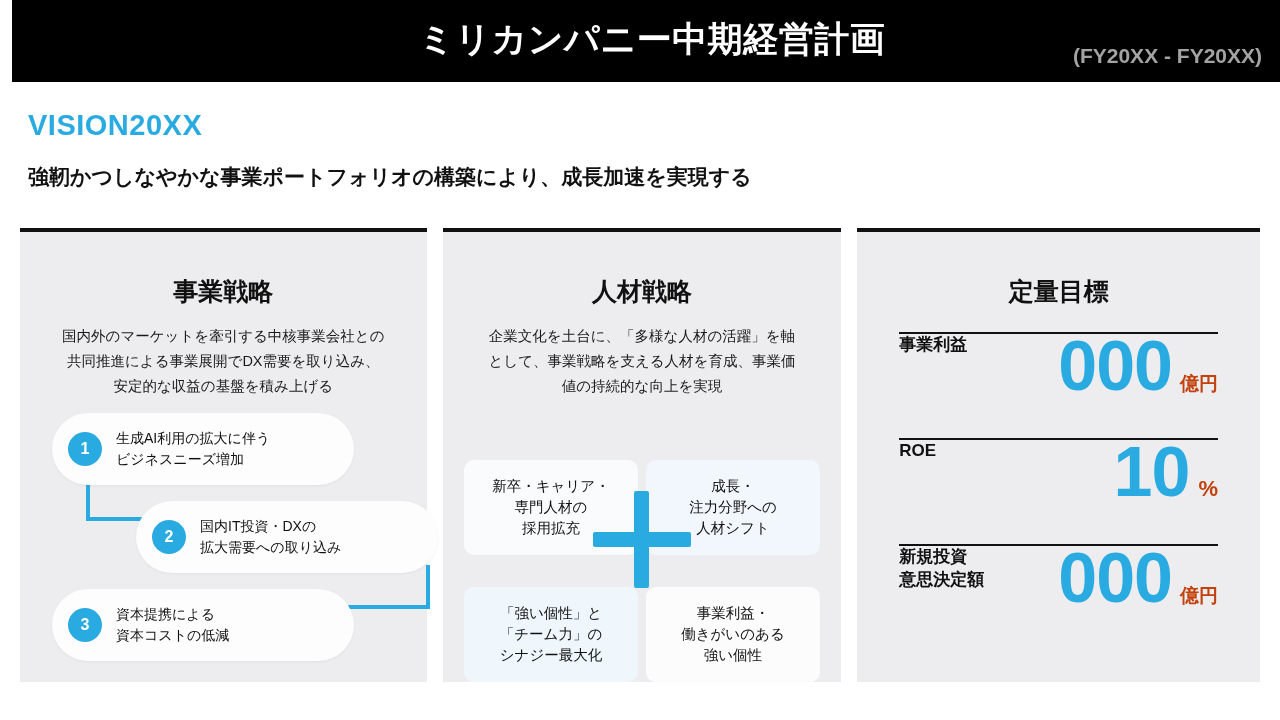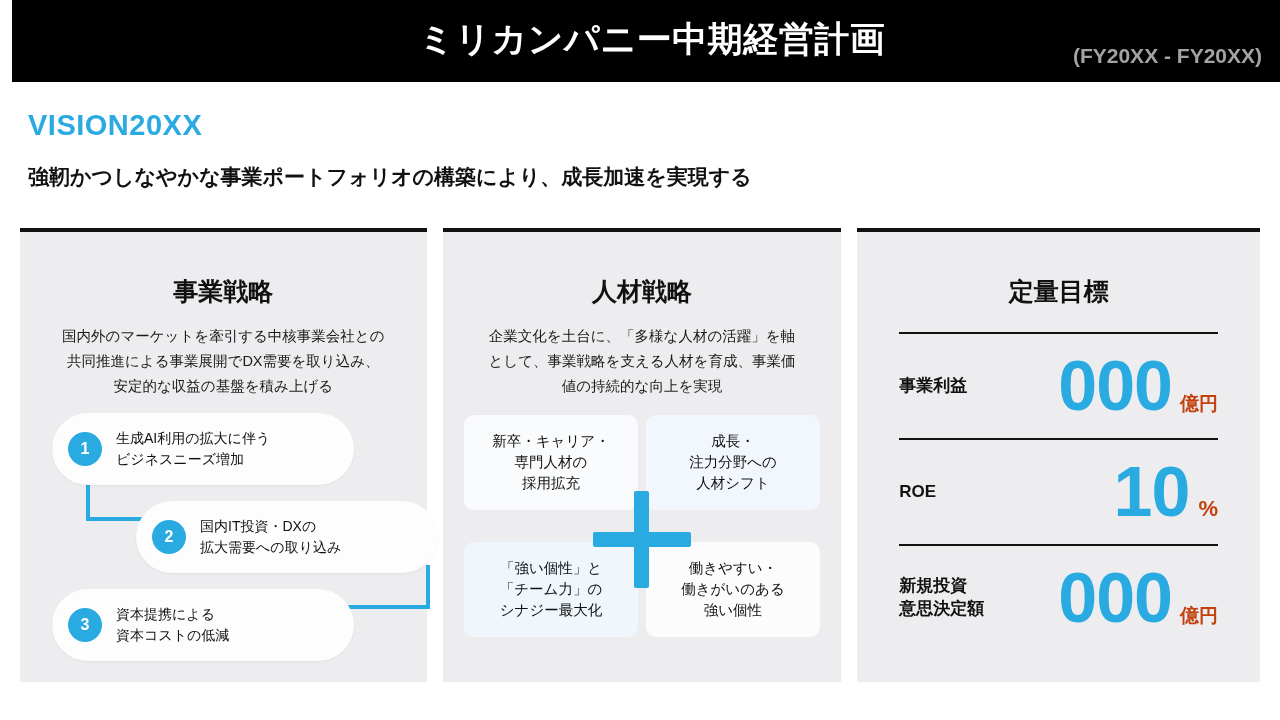--- a/index.html
+++ b/index.html
@@ -170,20 +170,21 @@
     border-radius: 10px;
     display: flex;
     align-items: center;
     justify-content: center;
     text-align: center;
     font-size: 14.5px;
     line-height: 1.46;
     color: #111111;
     box-sizing: border-box;
     padding: 6px;
+    margin-top: 45px;
   }
   .quad-tl { left: 0;     top: 0;     background: #FAFBFC; }
   .quad-tr { left: 182px; top: 0;     background: #F2F7FD; }
   .quad-bl { left: 0;     top: 127px; background: #EFF6FC; }
   .quad-br { left: 182px; top: 127px; background: #FCFCFD; }
   .quad span { display: block; }
 
   .plus-h {
     position: absolute;
     left: 129px;
@@ -207,21 +208,21 @@
   .metrics {
     margin: 26px 26px 0 26px;
   }
   .metric-rule {
     height: 2px;
     background: #111111;
     width: 100%;
   }
   .metric-row {
     display: flex;
-    align-items: center;
+    align-items: flex-start;
     height: 104px;
     position: relative;
     gap: 16px;
   }
   .metric-label {
     font-size: 17px;
     font-weight: bold;
     color: #111111;
     line-height: 1.35;
     width: 132px;
@@ -335,21 +336,21 @@
       <div class="quad quad-bl">
         <div>
           <span>「強い個性」と</span>
           <span>「チーム力」の</span>
           <span>シナジー最大化</span>
         </div>
       </div>
 
       <div class="quad quad-br">
         <div>
-          <span>働きやすい・</span>
+          <span>事業利益・</span>
           <span>働きがいのある</span>
           <span>強い個性</span>
         </div>
       </div>
 
       <div class="plus-h"></div>
       <div class="plus-v"></div>
 
     </div>
   </div>

